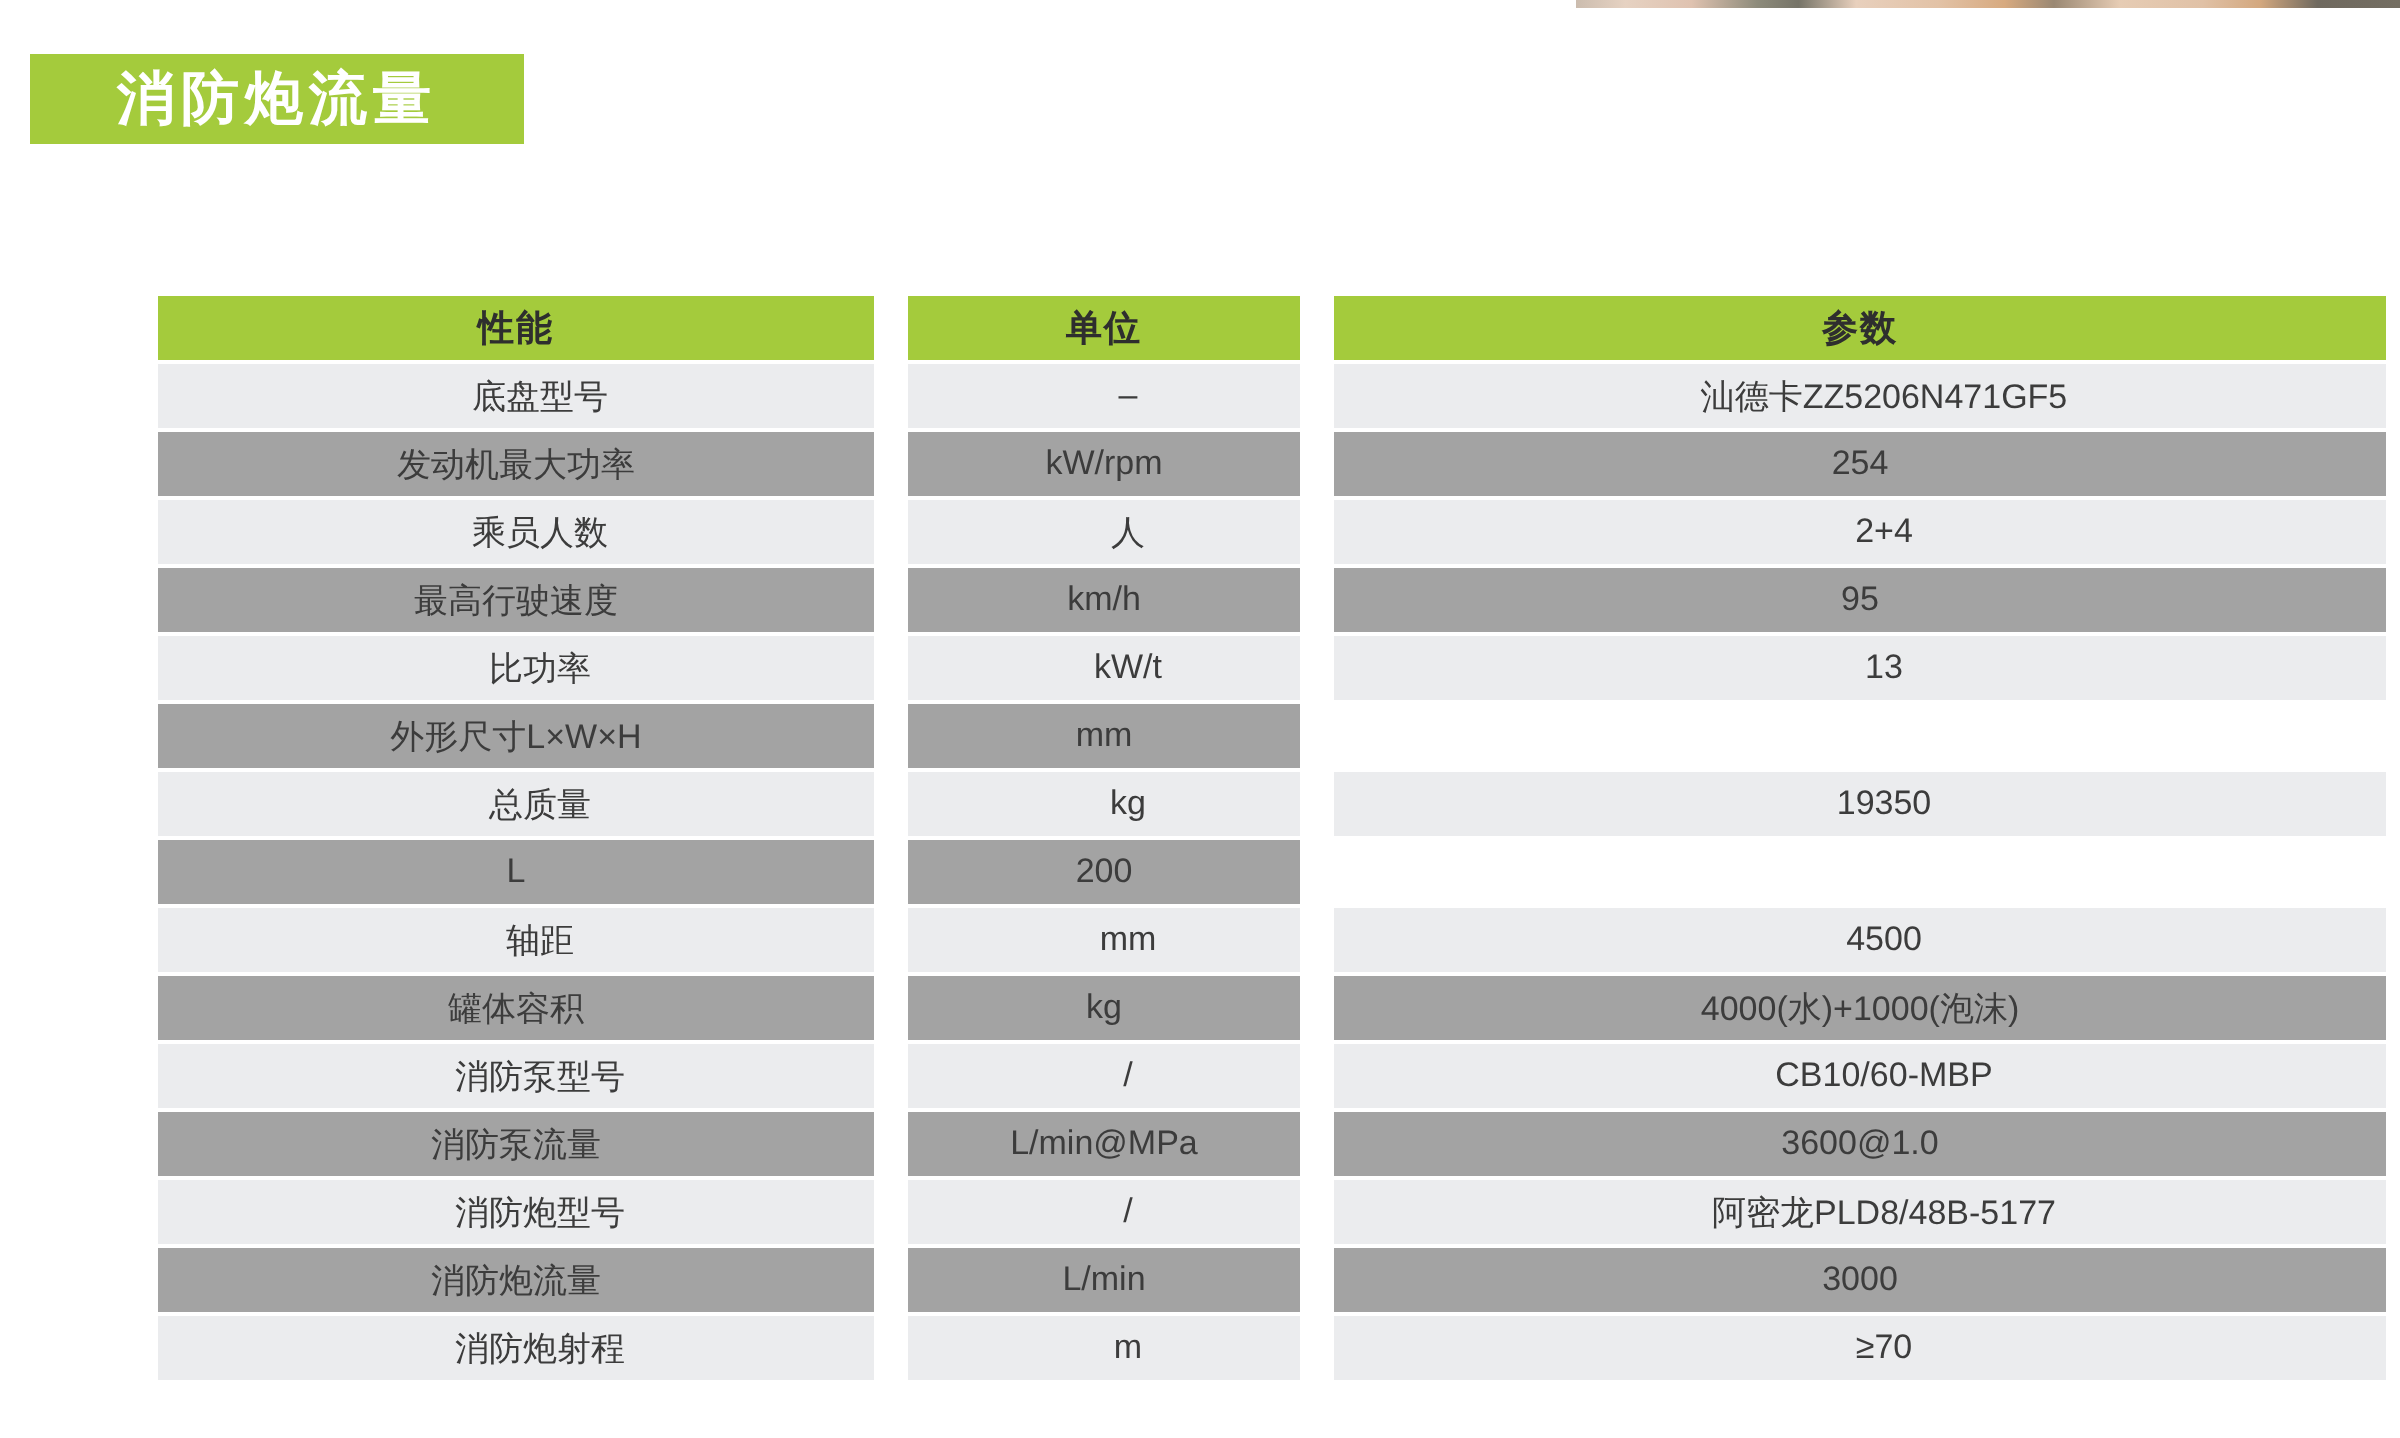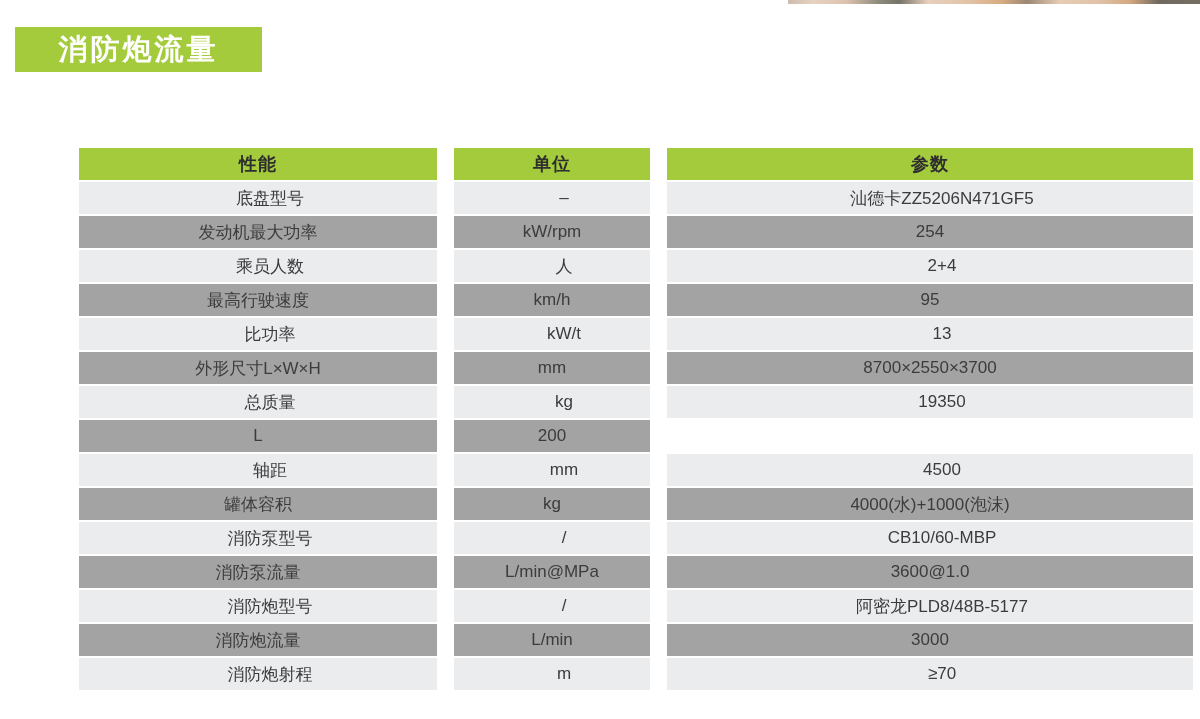--- a/index.html
+++ b/index.html
@@ -111,21 +111,20 @@
         <div class="cell">最高行驶速度</div>
         <div class="cell">km/h</div>
         <div class="cell">95</div>
       </div><div class="row light">
         <div class="cell">比功率</div>
         <div class="cell">kW/t</div>
         <div class="cell">13</div>
       </div><div class="row dark">
         <div class="cell">外形尺寸L×W×H</div>
         <div class="cell">mm</div>
-        <div class="cell">8700×2550×3700</div>
       </div><div class="row light">
         <div class="cell">总质量</div>
         <div class="cell">kg</div>
         <div class="cell">19350</div>
       </div><div class="row dark">
         <div class="cell">L</div>
         <div class="cell">200</div>
       </div><div class="row light">
         <div class="cell">轴距</div>
         <div class="cell">mm</div>

